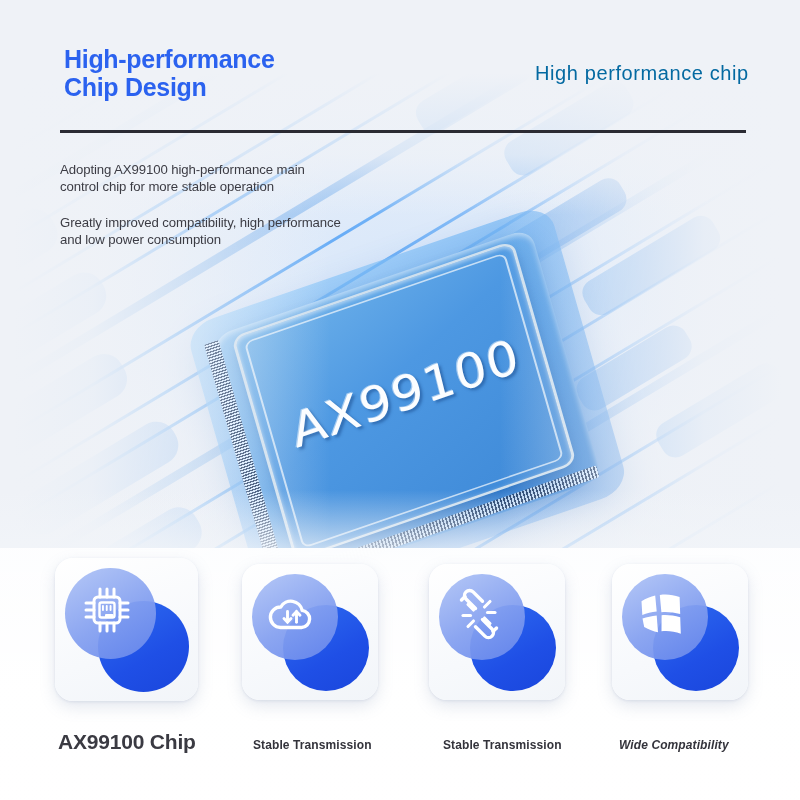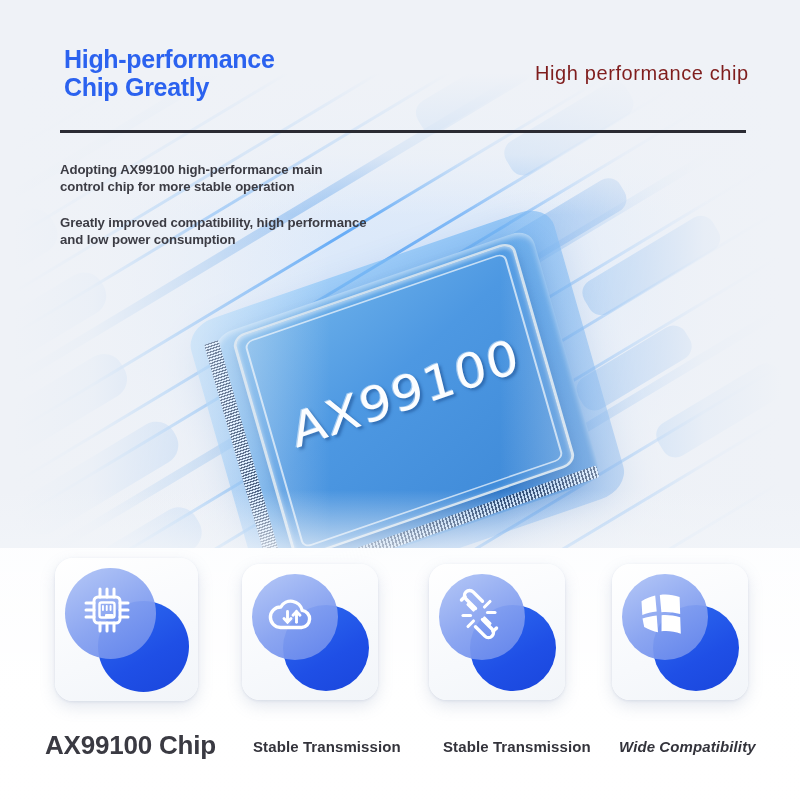--- a/index.html
+++ b/index.html
@@ -63,25 +63,25 @@
         display:flex;align-items:center;justify-content:center;pointer-events:none;}
   .chip-label span{
         transform:rotate(-19deg) skewX(-5deg) scaleY(.92);
         font-family:"DejaVu Sans", sans-serif;
         font-size:51px;letter-spacing:1px;color:#fbfdff;font-weight:400;
         text-shadow:2px 3px 3px rgba(25,75,140,.55), -1px -1px 0 rgba(255,255,255,.5);}
 
   
   .title{position:absolute;left:64px;top:46px;font-size:25px;font-weight:bold;
         color:#2b62ef;line-height:1.10;letter-spacing:-.3px;white-space:pre-line;z-index:6;}
-  .watermark{position:absolute;left:535px;top:62px;font-size:20px;color:#7f1d1d;
+  .watermark{position:absolute;left:535px;top:62px;font-size:20px;color:#0369a1;
         letter-spacing:.6px;z-index:6;white-space:nowrap;}
   .divider{position:absolute;left:60px;top:130px;width:686px;height:3px;background:#2b2b33;z-index:6;}
   .bullets{position:absolute;left:60px;top:161px;z-index:6;}
-  .bullet{font-size:13.2px;font-weight:bold;color:#3c3c44;line-height:1.32;
+  .bullet{font-size:13.2px;font-weight:normal;color:#3c3c44;line-height:1.32;
         white-space:pre-line;margin-bottom:18px;letter-spacing:-.1px;}
   .bullet:last-child{margin-bottom:15px;}
 
   
   .strip{position:absolute;left:0;top:548px;width:800px;height:252px;
         background:linear-gradient(180deg,rgba(252,253,255,.94) 0%,rgba(250,251,253,.97) 30%,#fafbfd 100%);}
   .strip-veil{position:absolute;left:0;top:548px;width:800px;height:252px;
         background:linear-gradient(180deg,rgba(255,255,255,.55),rgba(255,255,255,.98) 55%);}
   .cards{position:absolute;left:0;top:548px;width:800px;height:252px;}
 
@@ -97,23 +97,23 @@
   .circ-back{position:absolute;right:9px;bottom:9px;width:86px;height:86px;border-radius:50%;
         background:linear-gradient(150deg,#2f6df0,#1f4fe6 60%,#1a46dc);}
   .circ-front{position:absolute;left:10px;top:10px;width:86px;height:86px;border-radius:50%;
         background:linear-gradient(150deg,rgba(176,196,246,.93),rgba(131,159,240,.93) 55%,rgba(104,136,236,.93));}
   .card.c1 .circ-back{width:91px;height:91px;}
   .card.c1 .circ-front{width:91px;height:91px;}
   .ic{position:absolute;left:50%;top:50%;transform:translate(-50%,-50%);}
   .card.c1 .ic{margin-left:-20px;margin-top:-20px;}
   .card.c2 .ic, .card.c3 .ic, .card.c4 .ic{margin-left:-18px;margin-top:-18px;}
 
-  .card-label{position:absolute;font-size:15px;font-weight:bold;color:#33333b;
+  .card-label{position:absolute;font-size:12px;font-weight:bold;color:#33333b;
         letter-spacing:.1px;white-space:nowrap;}
-  .card-label.l1{left:45px;top:182px;font-size:26px;color:#3a3a42;letter-spacing:-.2px;}
+  .card-label.l1{left:58px;top:182px;font-size:21px;color:#3a3a42;letter-spacing:-.2px;}
   .card-label.l2{left:253px;top:190px;}
   .card-label.l3{left:443px;top:190px;}
   .card-label.l4{left:619px;top:190px;font-style:italic;}
 </style>
 </head>
 <body>
 
 <div class="page">
 
   <div class="hero">
@@ -172,21 +172,21 @@
     <div class="hero-fade-r"></div>
     <div class="hero-fade-t"></div>
     <div class="hero-fade-b"></div>
   </div>
 
   <div class="chip-label">
     <span>AX99100</span>
   </div>
 
   <div class="title">High-performance
- Chip Greatly</div>
+ Chip Design</div>
   <div class="watermark">High performance chip</div>
   <div class="divider"></div>
 
   <div class="bullets">
     <div class="bullet">Adopting AX99100 high-performance main
  control chip for more stable operation</div>
     <div class="bullet">Greatly improved compatibility, high performance
  and low power consumption</div>
   </div>
 

